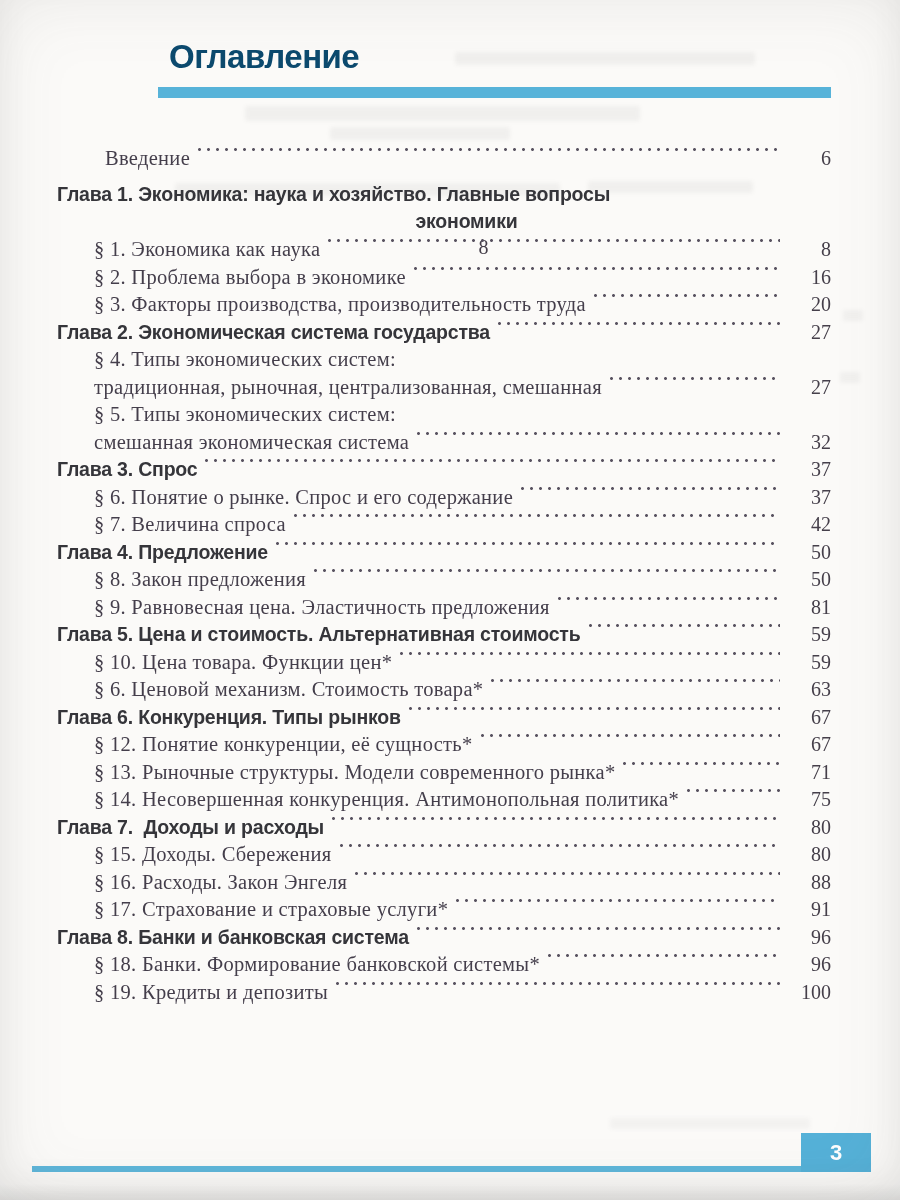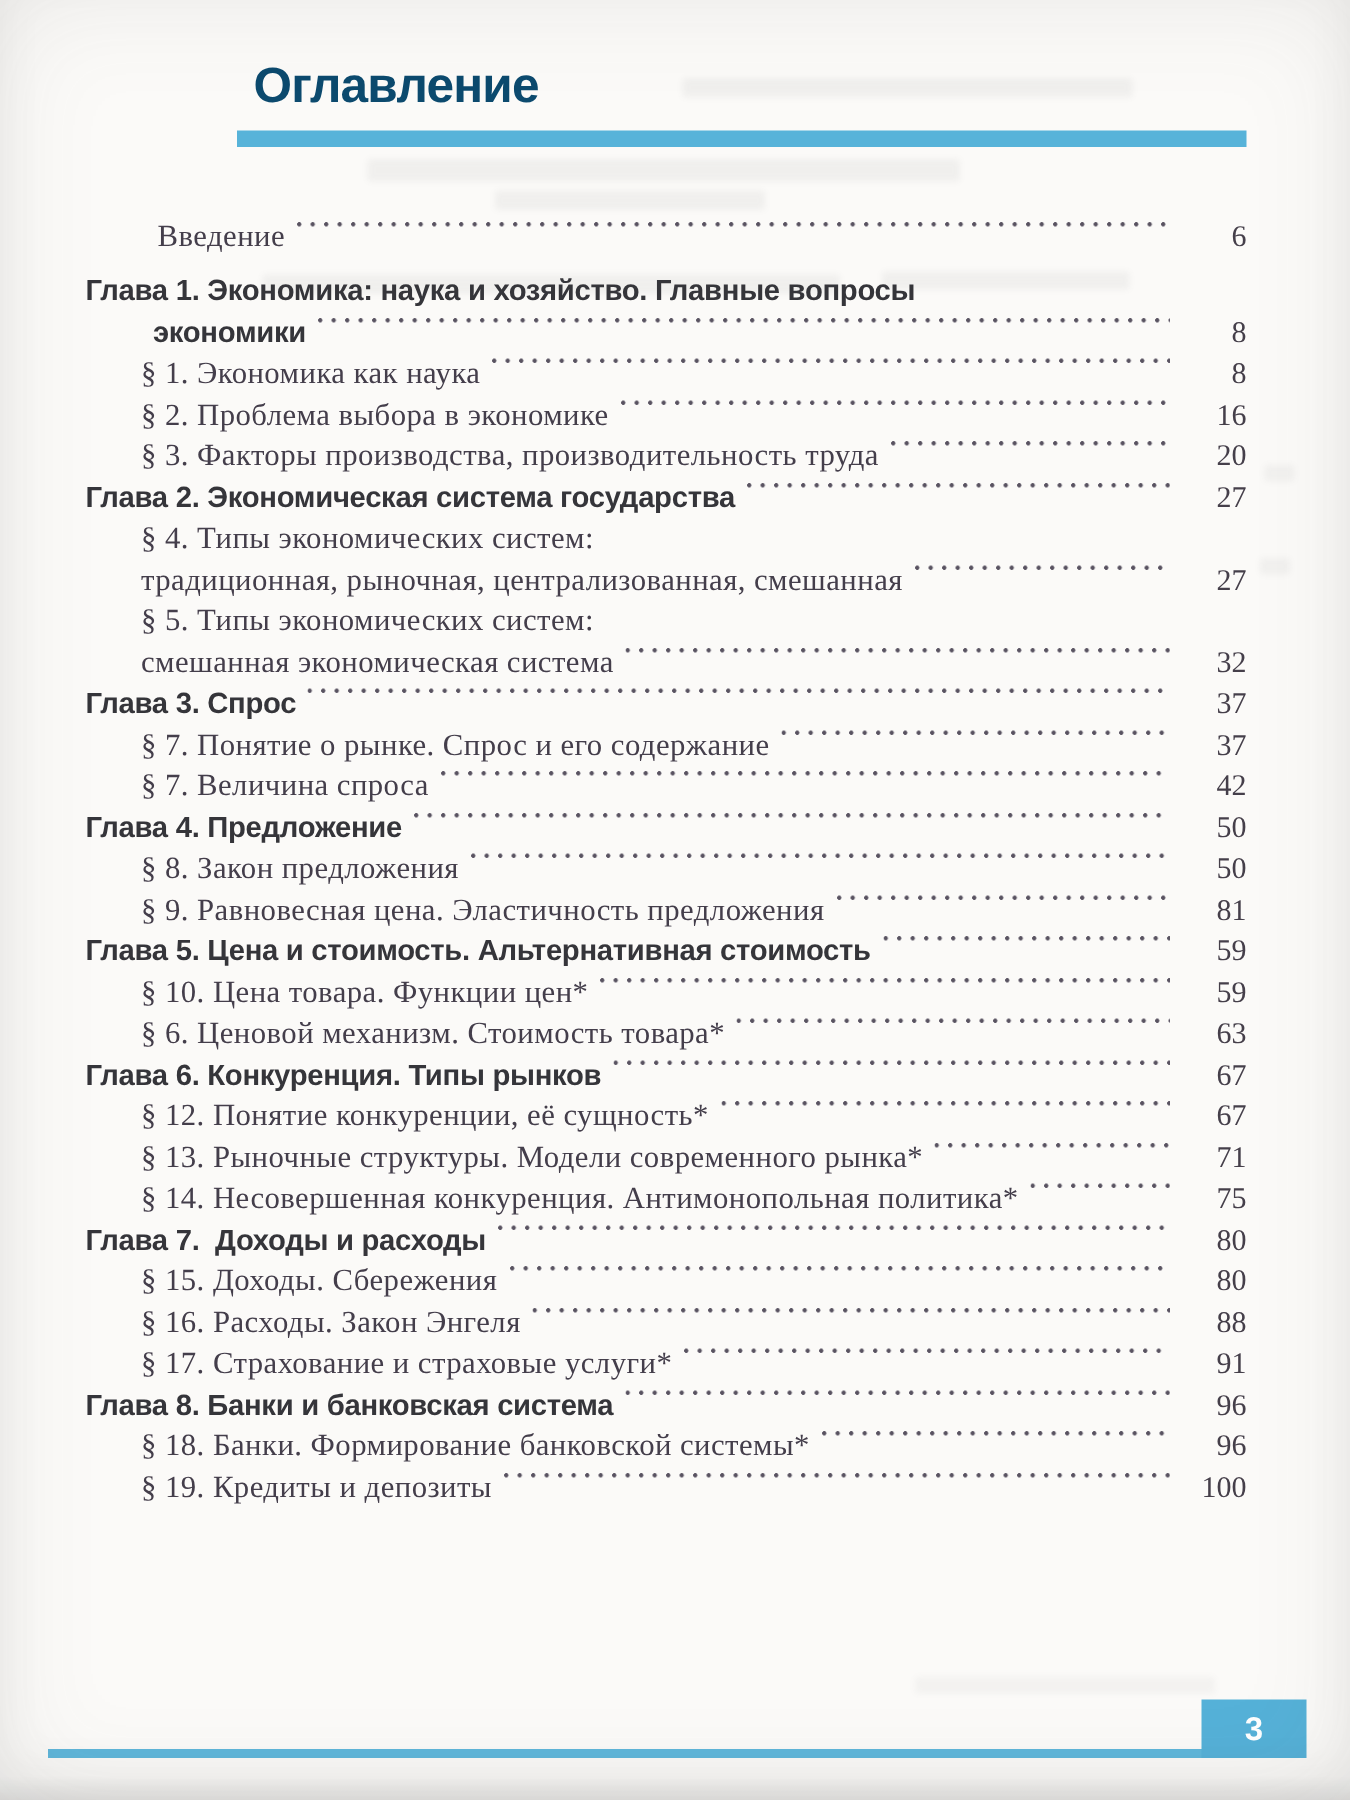--- a/index.html
+++ b/index.html
@@ -45,21 +45,21 @@
   .leader::after{
     content:"";position:absolute;left:8px;right:7px;bottom:7px;height:3px;
     background-image:radial-gradient(circle at 1.5px 1.5px, #595361 1.25px, rgba(0,0,0,0) 1.6px);
     background-size:9px 3px;background-repeat:repeat-x;background-position:left bottom;
   }
   .row.chapter{}
   .row.chapter .text, .row.chapter-cont .text{
     font-family:"Liberation Sans", sans-serif;font-weight:700;
     font-size:19.5px;letter-spacing:-0.2px;color:#35353a;
   }
-  .row.chapter-cont{padding-left:45px;}
+  .row.chapter-cont{padding-left:45px;flex-direction:column;}
   .row.intro{margin-bottom:9px;padding-left:48px;}
   .row.intro .text, .row.entry .text, .row.entry-cont .text{
     font-family:"Liberation Serif", serif;font-size:20.5px;
     letter-spacing:0.3px;color:#443e4b;
   }
   .row.entry{padding-left:37px;}
   .row.entry-cont{padding-left:37px;}
 
   
   .footer-line{
@@ -105,21 +105,21 @@
     <div class="row chapter-cont"><span class="text">экономики</span><span class="leader"></span><span class="page-num">8</span></div>
     <div class="row entry"><span class="text">§ 1. Экономика как наука</span><span class="leader"></span><span class="page-num">8</span></div>
     <div class="row entry"><span class="text">§ 2. Проблема выбора в экономике</span><span class="leader"></span><span class="page-num">16</span></div>
     <div class="row entry"><span class="text">§ 3. Факторы производства, производительность труда</span><span class="leader"></span><span class="page-num">20</span></div>
     <div class="row chapter"><span class="text">Глава 2. Экономическая система государства</span><span class="leader"></span><span class="page-num">27</span></div>
     <div class="row entry"><span class="text">§ 4. Типы экономических систем:</span></div>
     <div class="row entry-cont"><span class="text">традиционная, рыночная, централизованная, смешанная</span><span class="leader"></span><span class="page-num">27</span></div>
     <div class="row entry"><span class="text">§ 5. Типы экономических систем:</span></div>
     <div class="row entry-cont"><span class="text">смешанная экономическая система</span><span class="leader"></span><span class="page-num">32</span></div>
     <div class="row chapter"><span class="text">Глава 3. Спрос</span><span class="leader"></span><span class="page-num">37</span></div>
-    <div class="row entry"><span class="text">§ 7. Понятие о рынке. Спрос и его содержание</span><span class="leader"></span><span class="page-num">37</span></div>
+    <div class="row entry"><span class="text">§ 6. Понятие о рынке. Спрос и его содержание</span><span class="leader"></span><span class="page-num">37</span></div>
     <div class="row entry"><span class="text">§ 7. Величина спроса</span><span class="leader"></span><span class="page-num">42</span></div>
     <div class="row chapter"><span class="text">Глава 4. Предложение</span><span class="leader"></span><span class="page-num">50</span></div>
     <div class="row entry"><span class="text">§ 8. Закон предложения</span><span class="leader"></span><span class="page-num">50</span></div>
     <div class="row entry"><span class="text">§ 9. Равновесная цена. Эластичность предложения</span><span class="leader"></span><span class="page-num">81</span></div>
     <div class="row chapter"><span class="text">Глава 5. Цена и стоимость. Альтернативная стоимость</span><span class="leader"></span><span class="page-num">59</span></div>
     <div class="row entry"><span class="text">§ 10. Цена товара. Функции цен*</span><span class="leader"></span><span class="page-num">59</span></div>
     <div class="row entry"><span class="text">§ 6. Ценовой механизм. Стоимость товара*</span><span class="leader"></span><span class="page-num">63</span></div>
     <div class="row chapter"><span class="text">Глава 6. Конкуренция. Типы рынков</span><span class="leader"></span><span class="page-num">67</span></div>
     <div class="row entry"><span class="text">§ 12. Понятие конкуренции, её сущность*</span><span class="leader"></span><span class="page-num">67</span></div>
     <div class="row entry"><span class="text">§ 13. Рыночные структуры. Модели современного рынка*</span><span class="leader"></span><span class="page-num">71</span></div>

